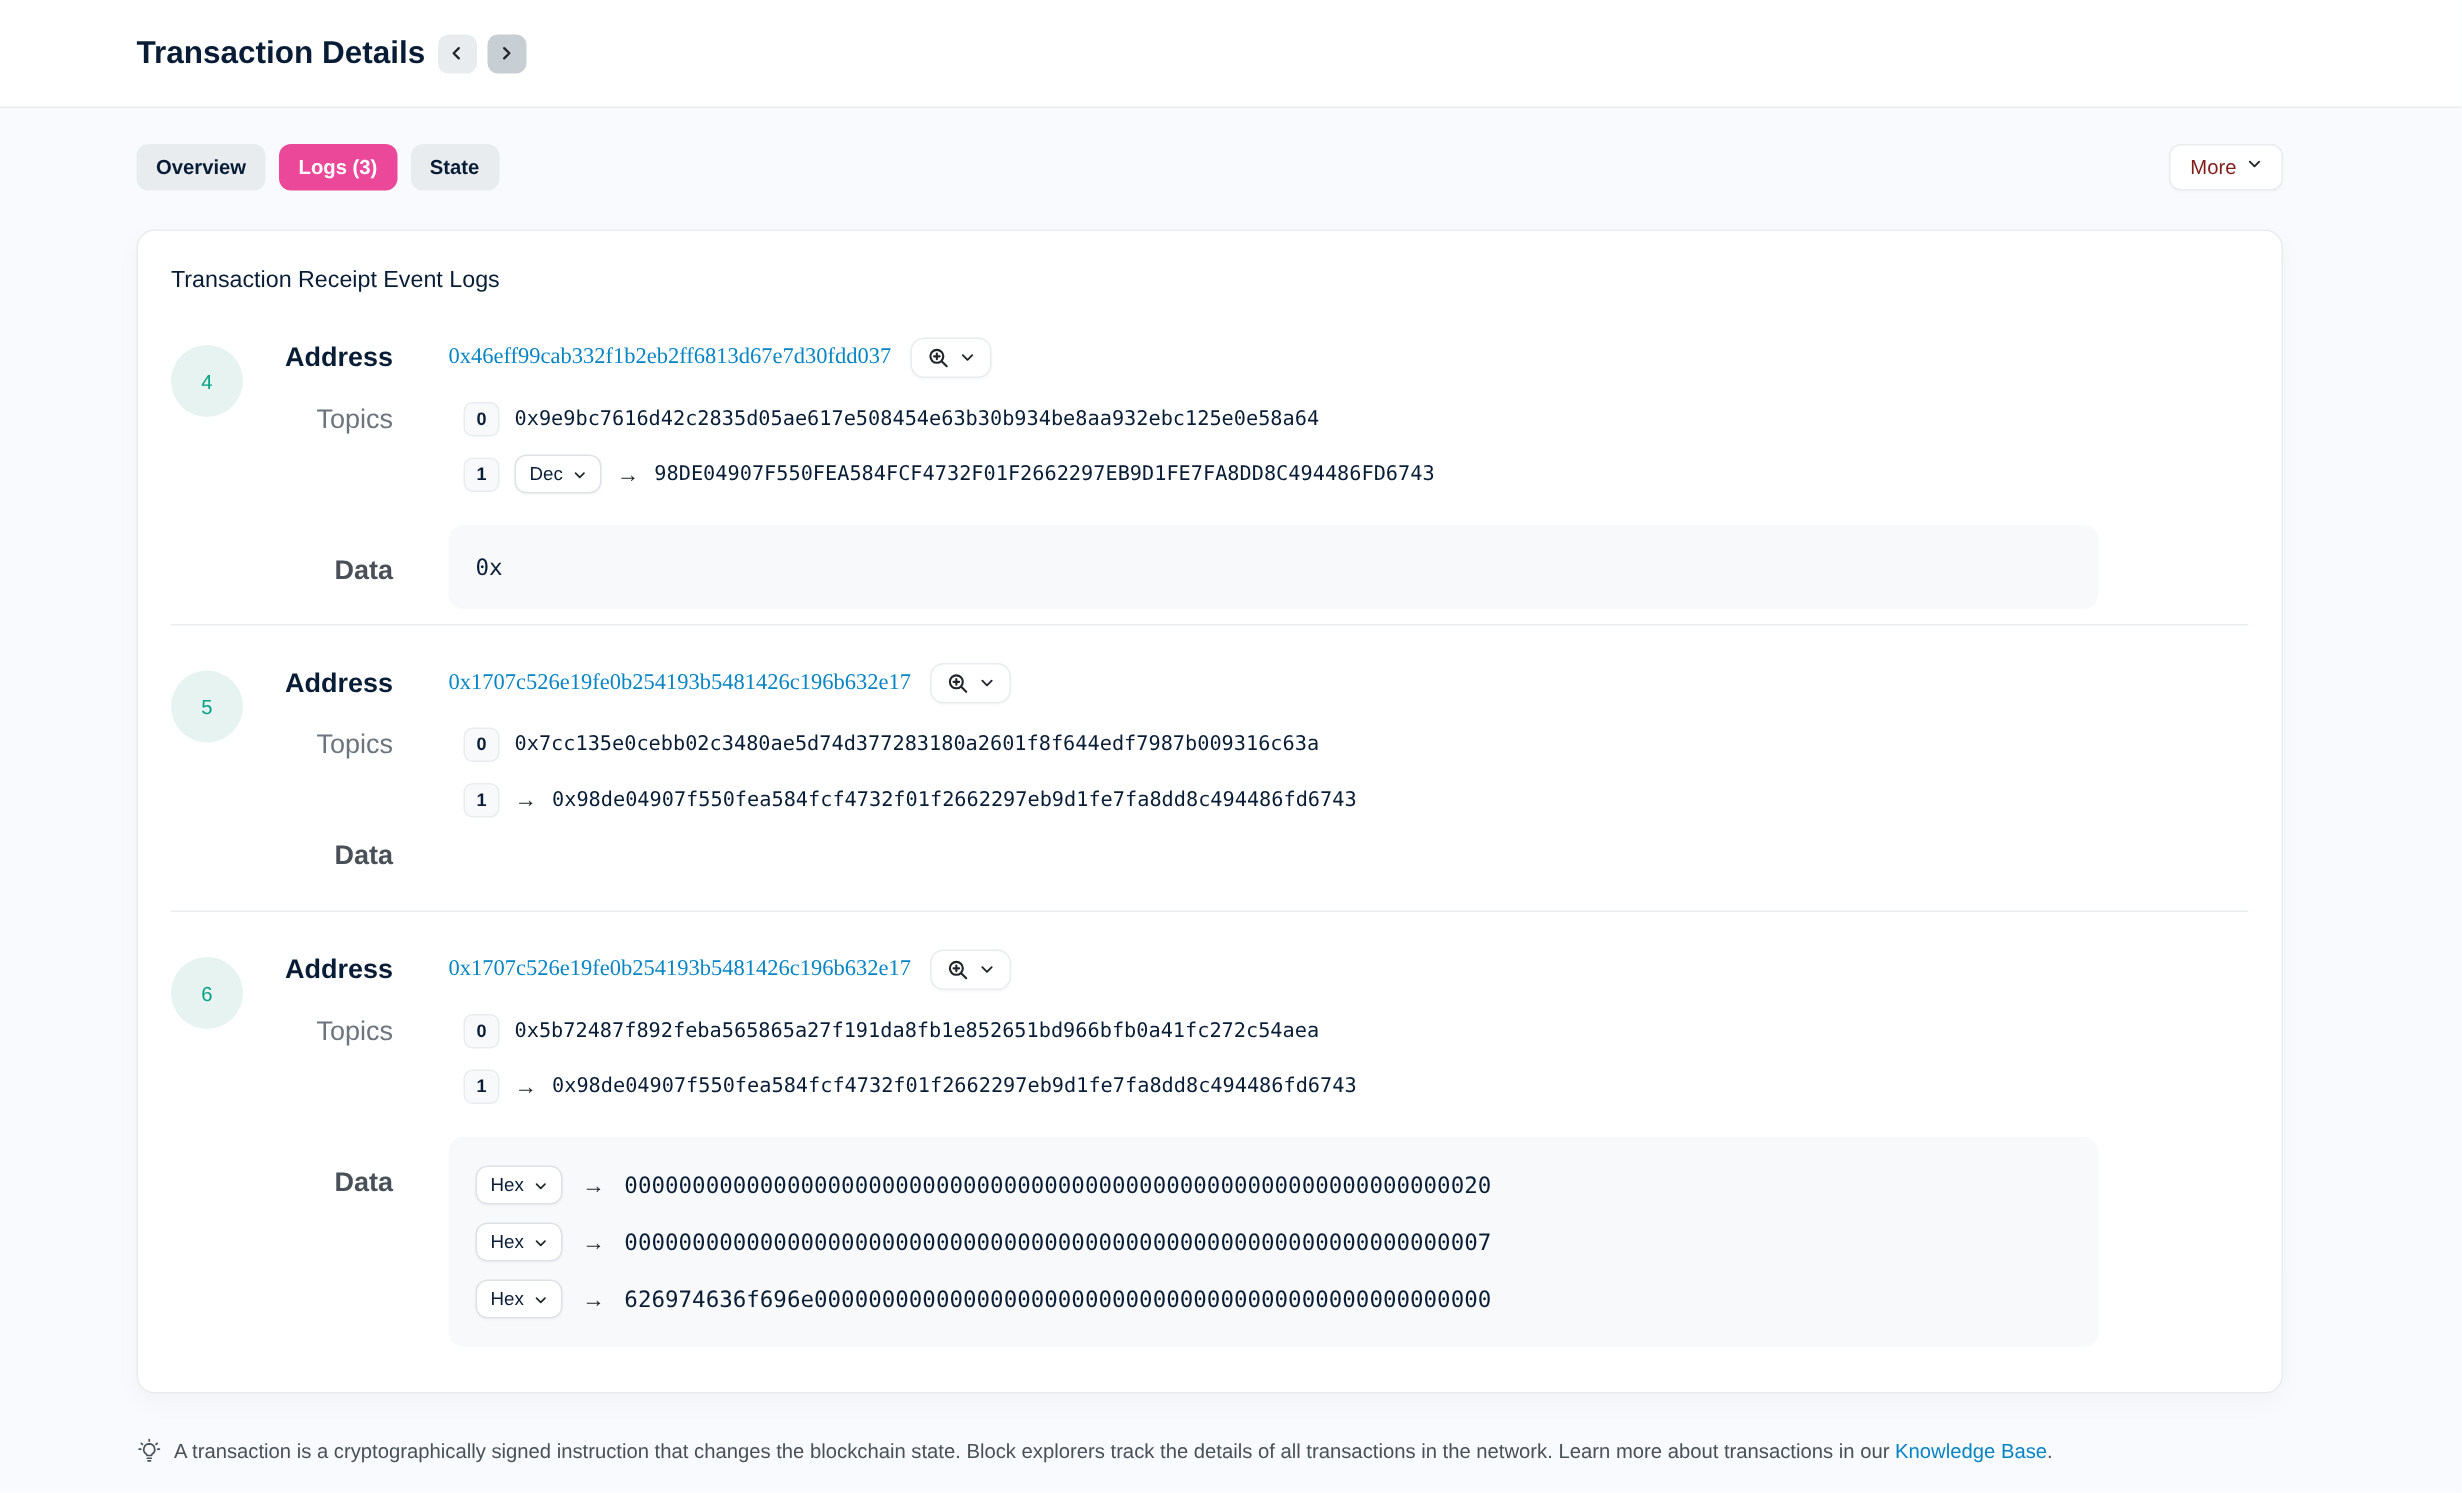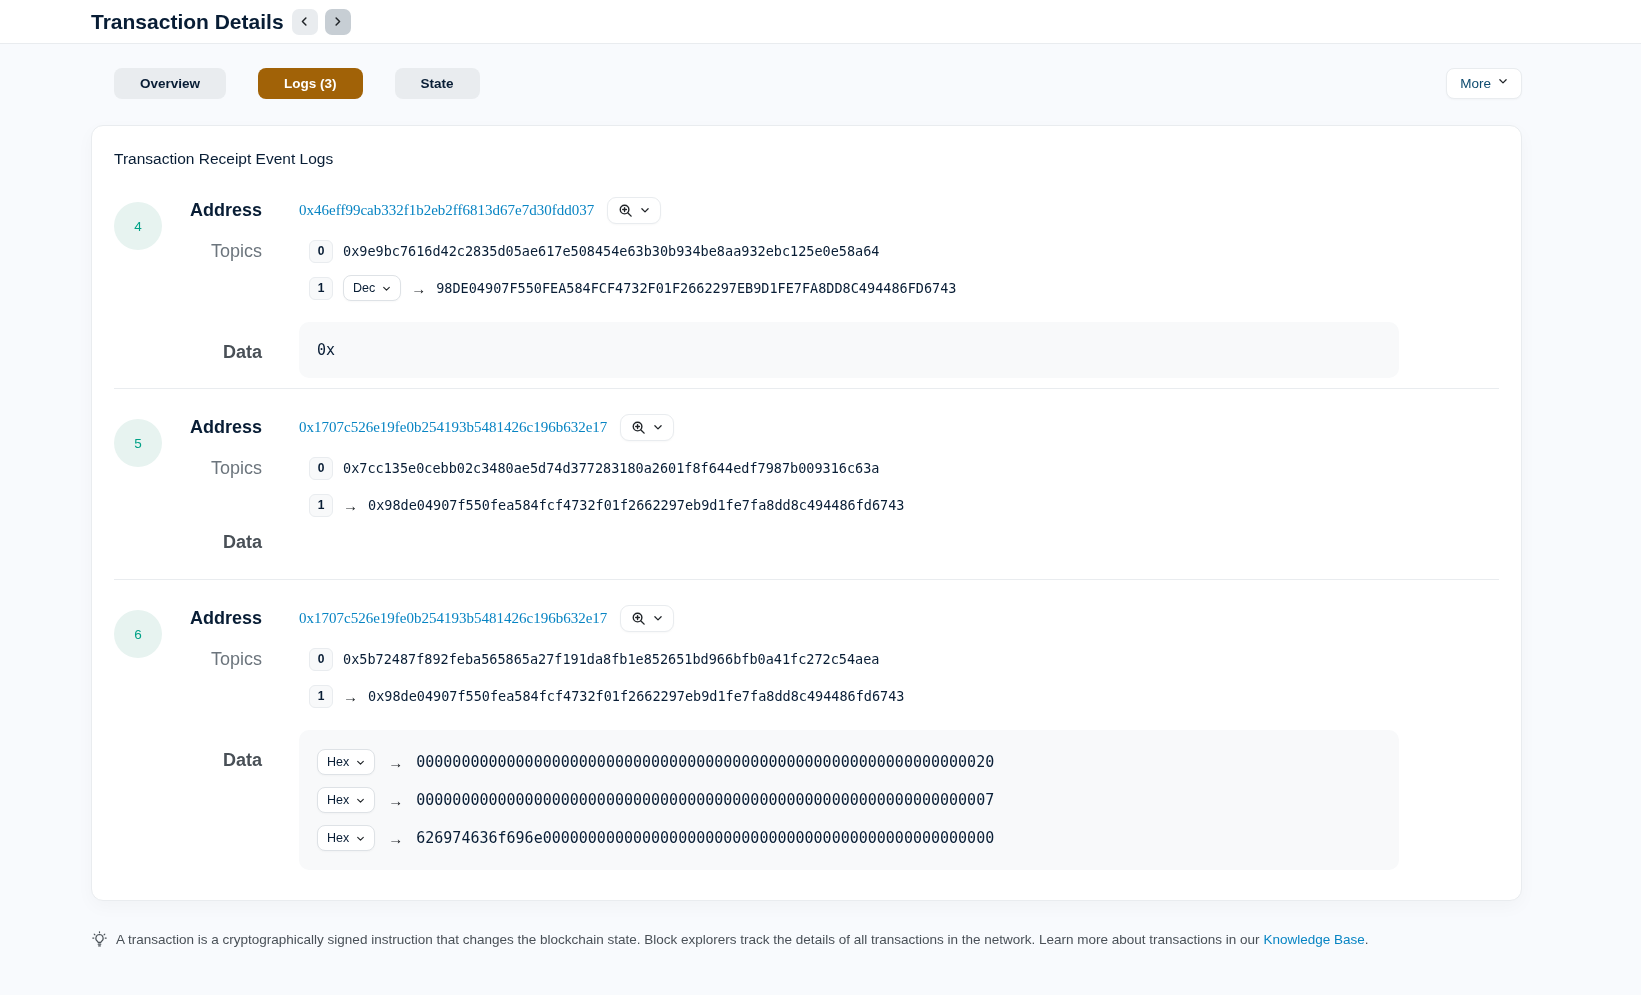--- a/index.html
+++ b/index.html
@@ -11,49 +11,48 @@
     font-size:15px;
   }
   .mono { font-family:"DejaVu Sans Mono", monospace; }
 
   
   .page-header {
     background:#ffffff;
     border-bottom:1px solid #e9ecef;
     padding:13px 119px 13px 91px;
     display:flex; align-items:center; gap:8px;
-    height:44px;
+    height:72px;
   }
   .page-title { font-size:21px; font-weight:700; color:#081d35; }
   .nav-btns { display:flex; gap:7px; }
   .nav-btn {
     width:26px; height:26px; border-radius:7px; border:none;
     display:inline-flex; align-items:center; justify-content:center;
     cursor:pointer; padding:0;
   }
   .nav-btn.prev { background:#e9ecef; }
   .nav-btn.next { background:#c7ced4; }
 
   
   .tabs-row {
     margin:24px 119px 0 91px;
     display:flex; align-items:center; justify-content:space-between;
   }
   .tabs { display:flex; gap:9px; }
   .tab {
-    border:none; border-radius:8px; padding:8px 26px;
+    border:none; border-radius:8px; padding:8px 13px;
     font-size:13.5px; font-weight:700; cursor:pointer;
     background:#e9ecef; color:#081d35;
     font-family:"Liberation Sans", sans-serif;
-    margin-left:23px;
-  }
-  .tab.active { background:#a16207; color:#ffffff; }
+  }
+  .tab.active { background:#ec4899; color:#ffffff; }
   .more-btn {
     background:#ffffff; border:1px solid #e9ecef; border-radius:8px;
-    padding:7px 13px; font-size:13.5px; font-weight:500; color:#0c4a6e;
+    padding:7px 13px; font-size:13.5px; font-weight:500; color:#7f1d1d;
     display:flex; gap:7px; cursor:pointer;
     box-shadow:0 1px 2px rgba(0,0,0,.03);
     font-family:"Liberation Sans", sans-serif;
   }
 
   
   .card {
     margin:26px 119px 0 91px;
     background:#ffffff;
     border:1px solid #e9ecef;

